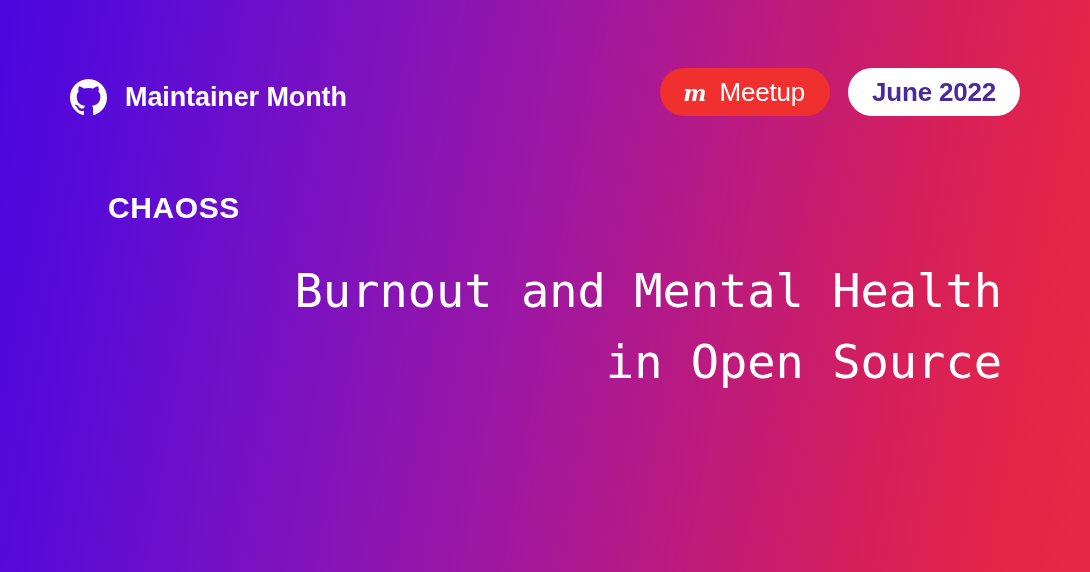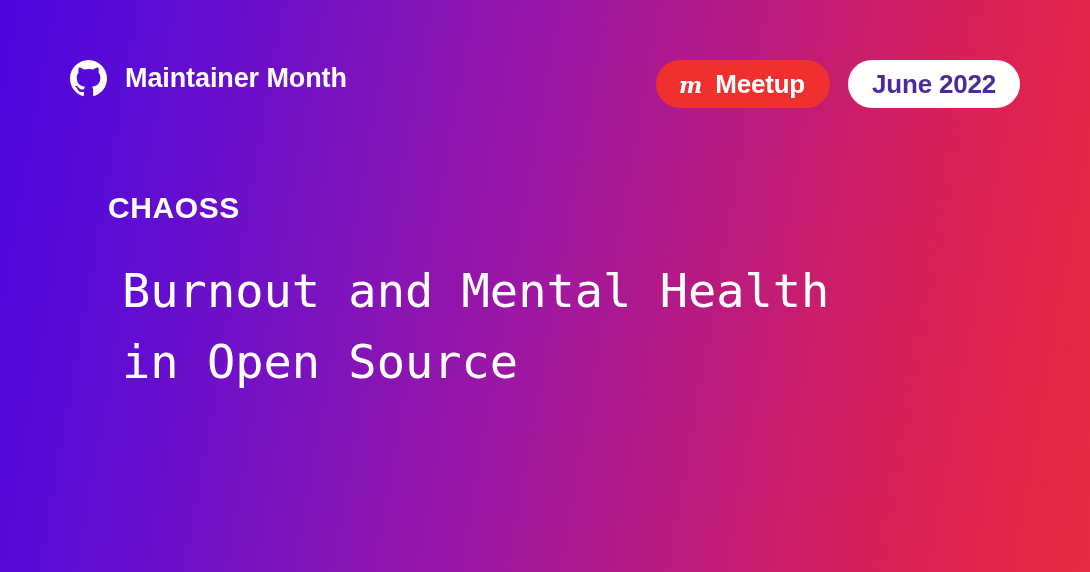--- a/index.html
+++ b/index.html
@@ -33,21 +33,21 @@
   }
 
   
   #topbar {
     position: absolute;
     left: 70px;
     right: 70px;
     top: 60px;
     height: 56px;
     display: flex;
-    align-items: flex-start;
+    align-items: flex-end;
     justify-content: space-between;
   }
 
   .brand {
     display: flex;
     align-items: center;
     gap: 18px;
   }
   .gh-mark {
     width: 37px;
@@ -91,21 +91,21 @@
     font-style: italic;
     font-weight: 700;
     font-size: 22px;
     line-height: 1;
     position: relative;
     top: 1px;
   }
   .pill-meetup-label {
     color: #ffffff;
     font-size: 26px;
-    font-weight: 700;
+    font-weight: 400;
     letter-spacing: -0.2px;
   }
 
   .pill-date {
     background: #FFFFFF;
     height: 48px;
     padding: 16px 24px;
   }
   .pill-date-label {
     color: #4B2A9B;
@@ -131,22 +131,23 @@
     margin: 0 0 33px 0;
   }
 
   .talk-title {
     color: #ffffff;
     font-family: "DejaVu Sans Mono", "Liberation Mono", monospace;
     font-size: 47px;
     font-weight: 400;
     line-height: 1.50;
     letter-spacing: 0px;
-    margin: 14px;
+    margin: 8px;
     white-space: pre-line;
+    text-align: right;
   }
 </style>
 </head>
 <body>
 
 <div id="banner">
 
   <div id="topbar">
 
     <div class="brand">

